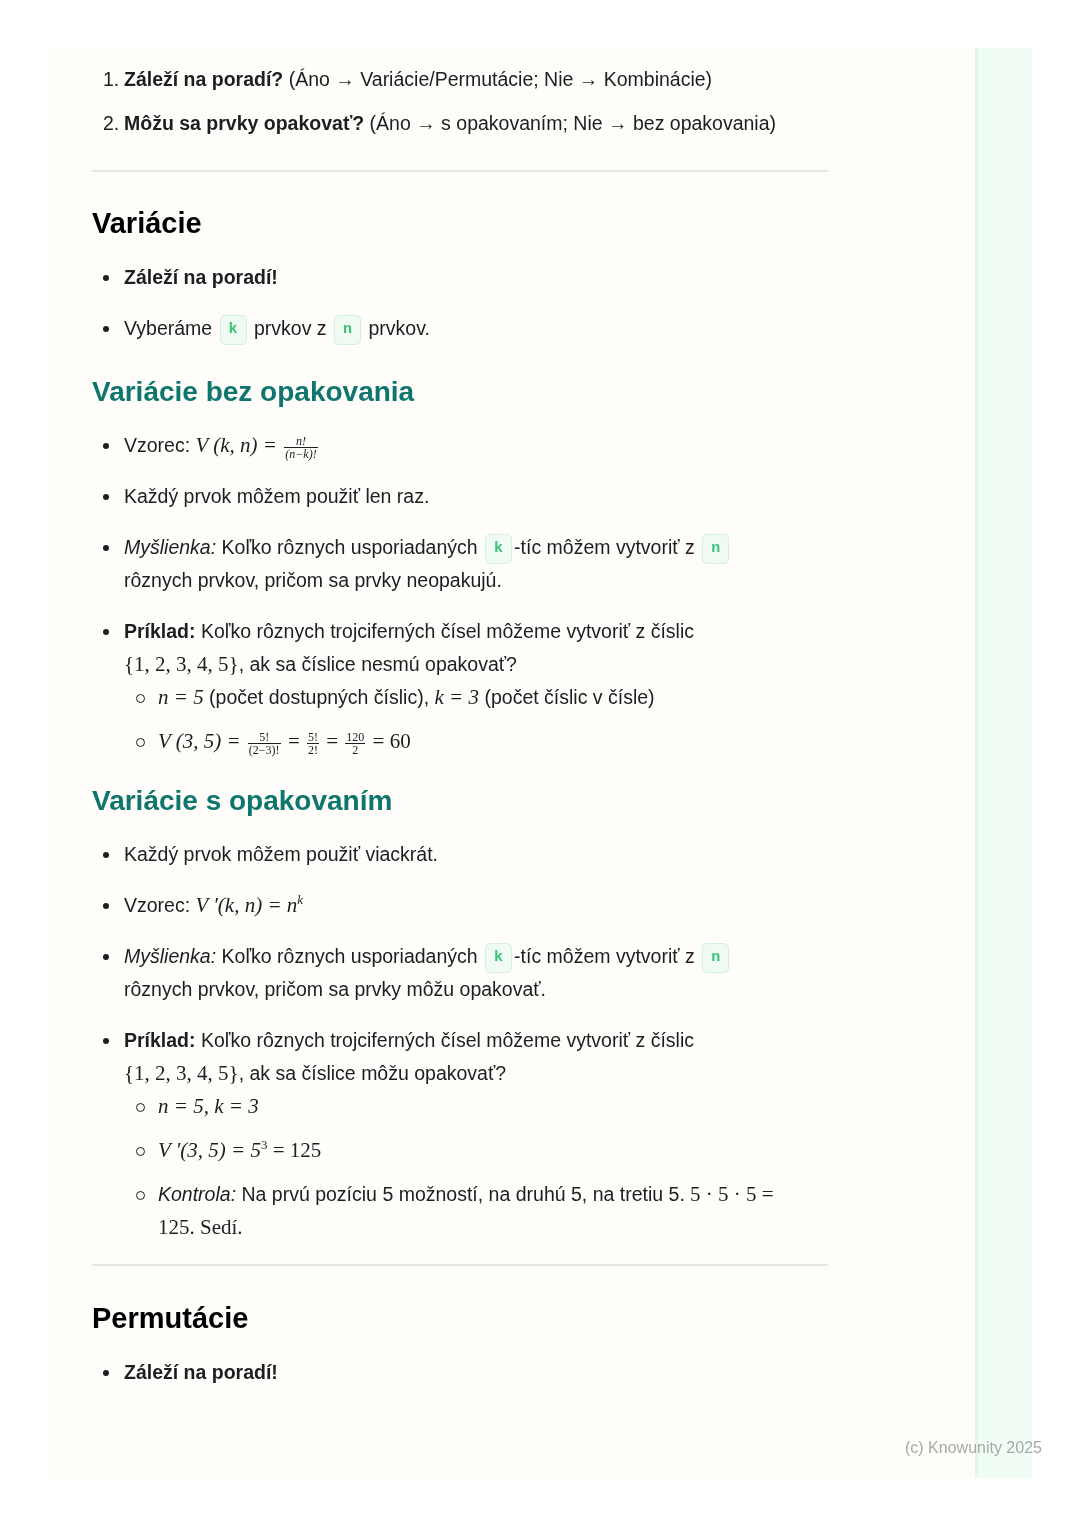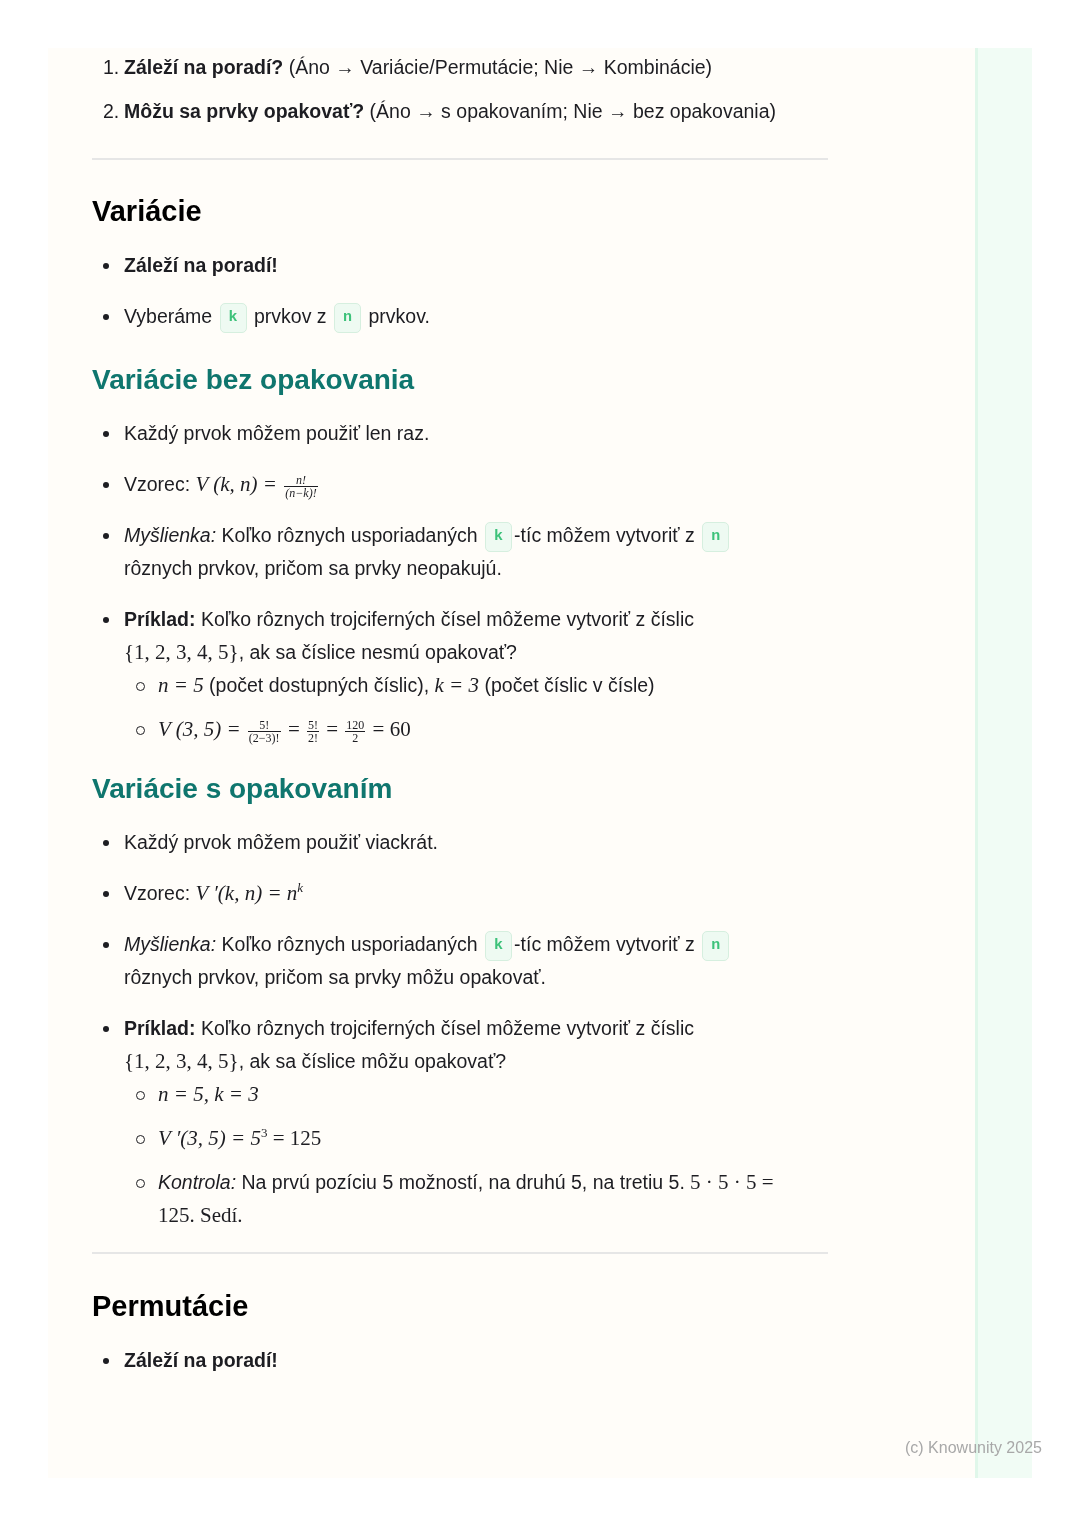--- a/index.html
+++ b/index.html
@@ -9,21 +9,21 @@
   .page {
     position: absolute; left: 48px; top: 48px; width: 984px; height: 1430px;
     background: #fffdf9;
   }
   .side-strip {
     position: absolute; left: 975px; top: 48px; width: 57px; height: 1430px;
     background: #f1fcf5;
     border-left: 3px solid #e0f7ea;
   }
   .content {
-    position: absolute; left: 92px; top: 48px; width: 736px;
+    position: absolute; left: 92px; top: 60px; width: 736px;
     font-size: 19.5px; line-height: 33px;
   }
 
   ol.top-list { list-style: none; margin-top: 3px; }
   ol.top-list li { margin-bottom: 11px; padding-left: 11px; }
   ol.top-list li .num { display: inline-block; width: 21px; }
 
   hr.divider { border: none; height: 2px; background: #e6e6e6; margin: 0; width: 736px; }
 
   h2 { font-size: 29px; font-weight: bold; color: #000000; line-height: 36px; }
@@ -84,24 +84,24 @@
       <span>Vyberáme</span>
       <span class="code">k</span>
       <span>prvkov z</span>
       <span class="code">n</span>
       <span>prvkov.</span>
     </li>
   </ul>
 
   <h3 style="margin-top:32px;">Variácie bez opakovania</h3>
   <ul class="bullets" style="margin-top:22px;">
-    <li>Každý prvok môžem použiť len raz.</li>
     <li>
       <span>Vzorec: </span><span class="math"><i>V</i><i> (k, n) = </i><span class="frac"><i class="n">n!</i><i class="d">(n−k)!</i></span></span>
     </li>
+    <li>Každý prvok môžem použiť len raz.</li>
     <li>
       <i class="it">Myšlienka:</i><span> Koľko rôznych usporiadaných</span>
       <span class="code">k</span><span>-tíc môžem vytvoriť z</span>
       <span class="code">n</span><br>
       <span>rôznych prvkov, pričom sa prvky neopakujú.</span>
     </li>
     <li>
       <b>Príklad:</b><span> Koľko rôznych trojciferných čísel môžeme vytvoriť z číslic</span><br>
       <span class="math">{1, 2, 3, 4, 5}</span><span>, ak sa číslice nesmú opakovať?</span>
       <ul class="sub">

